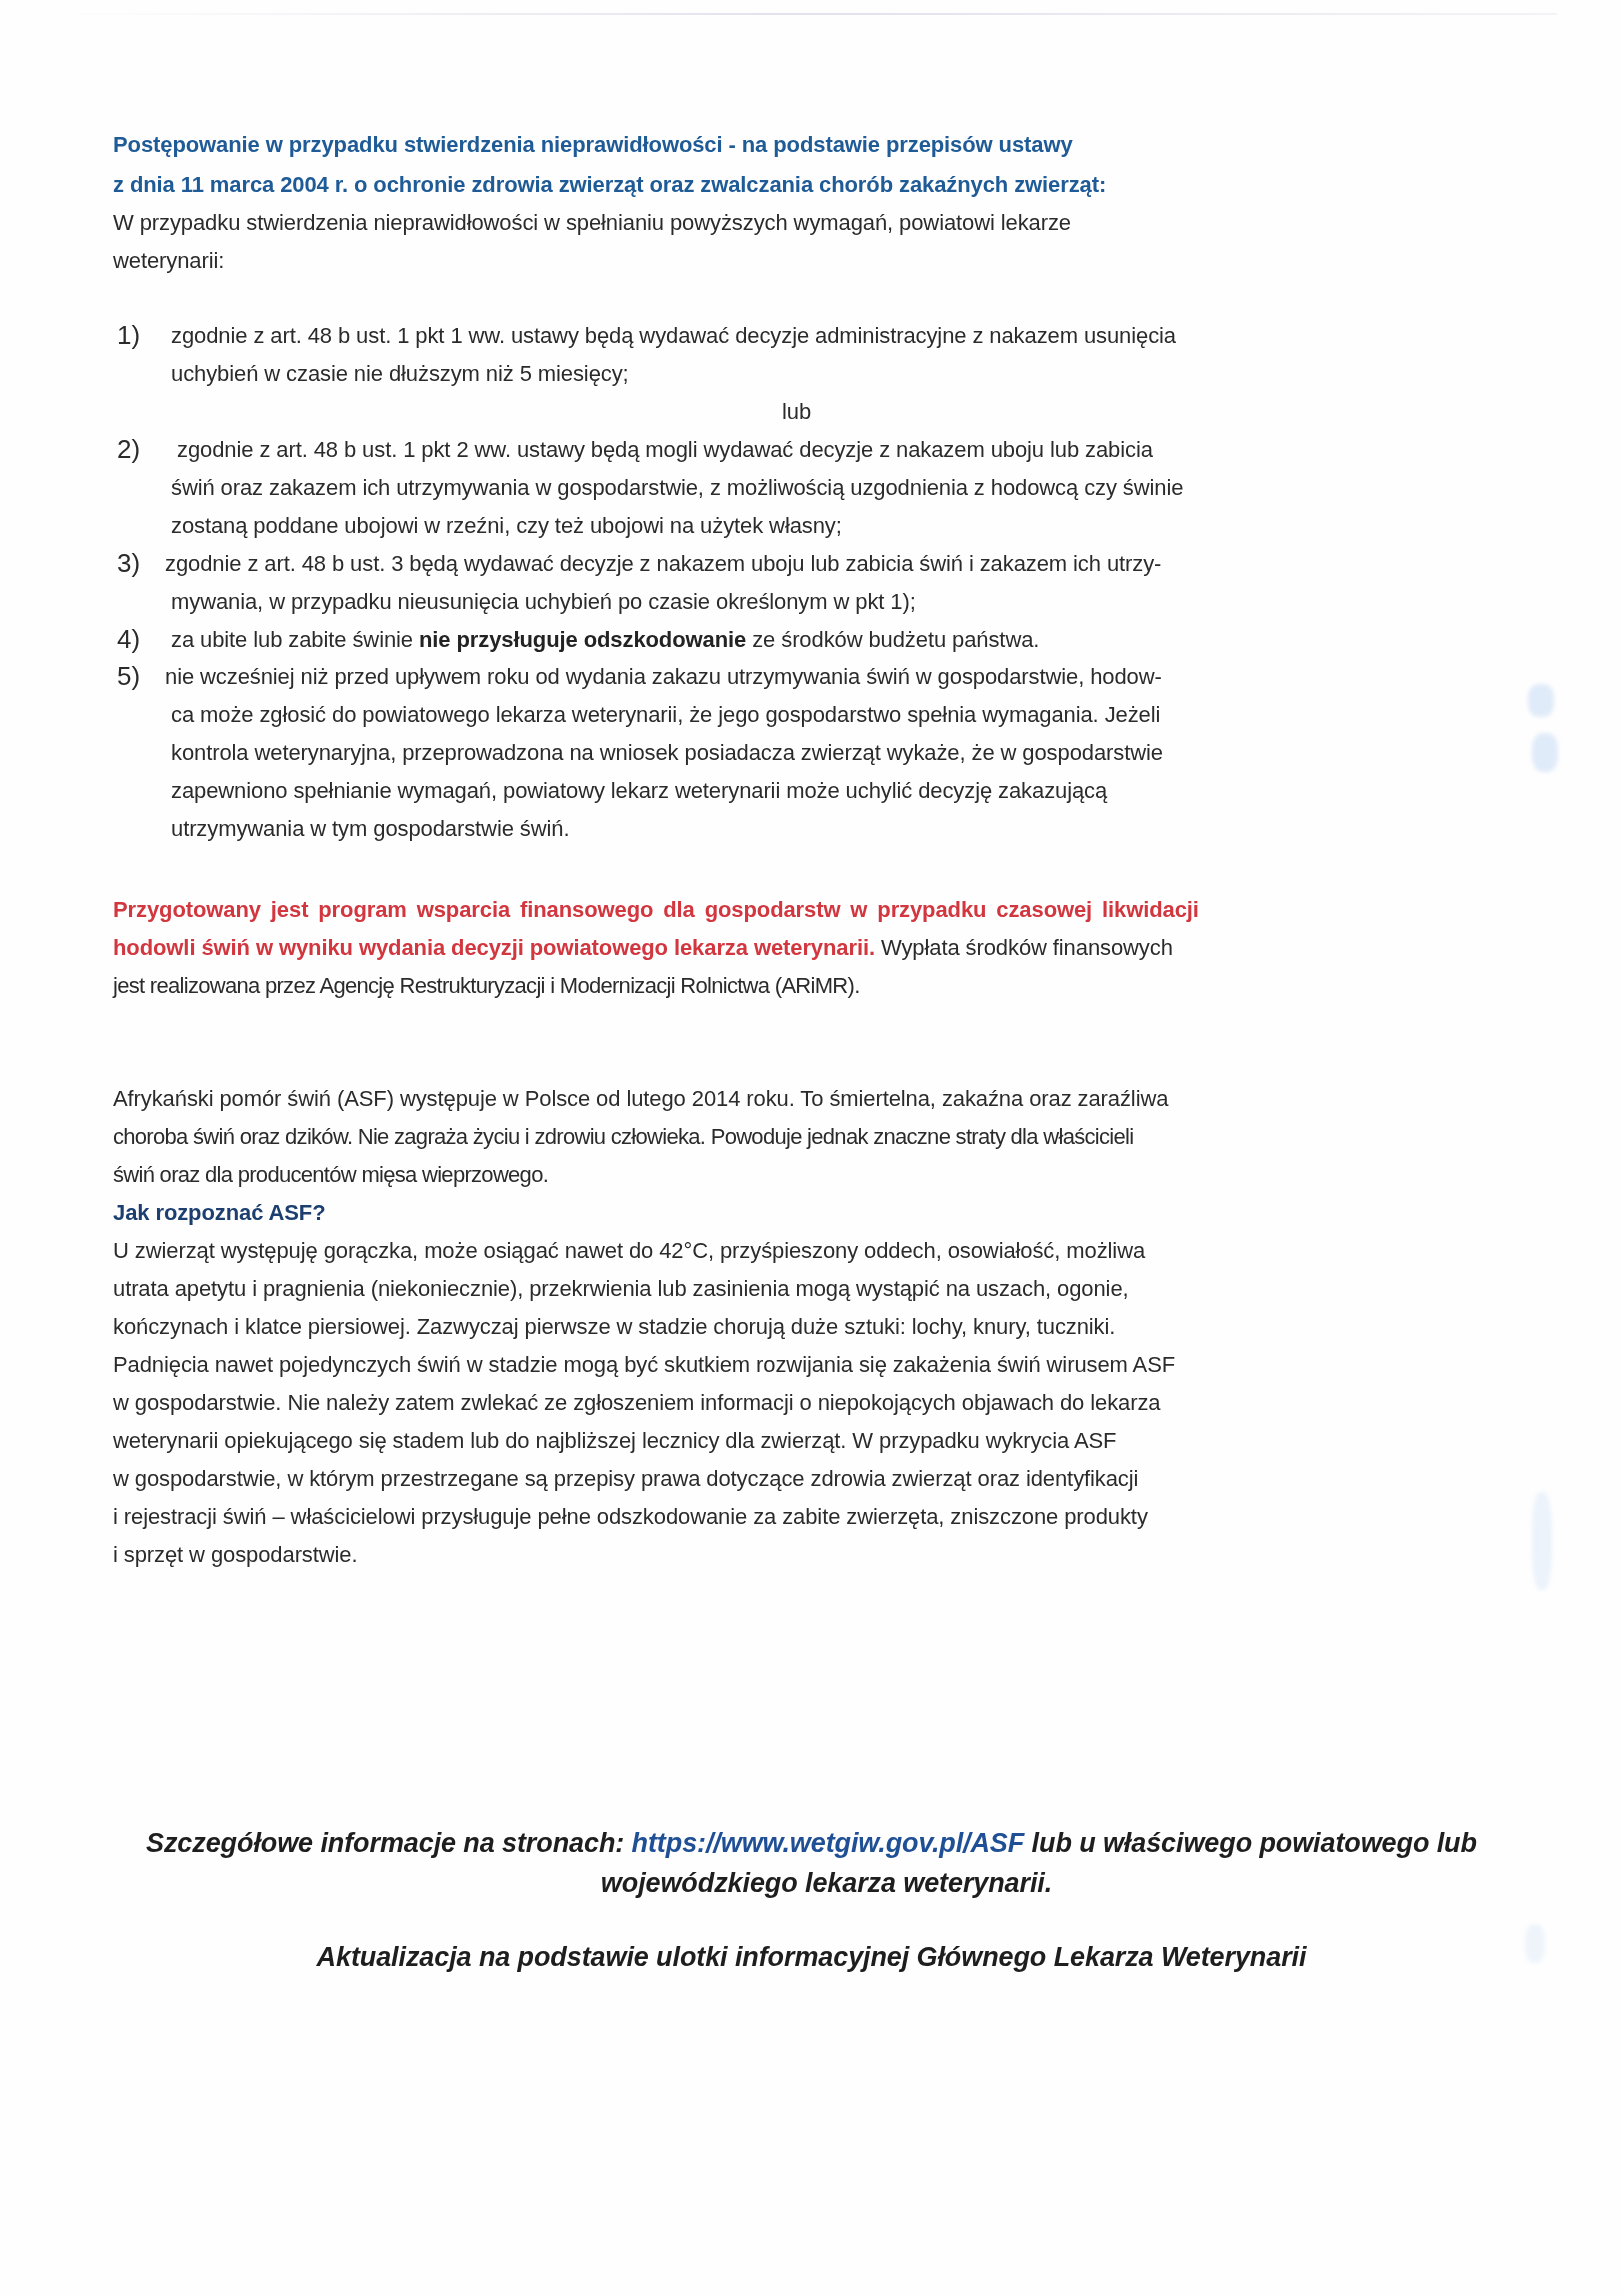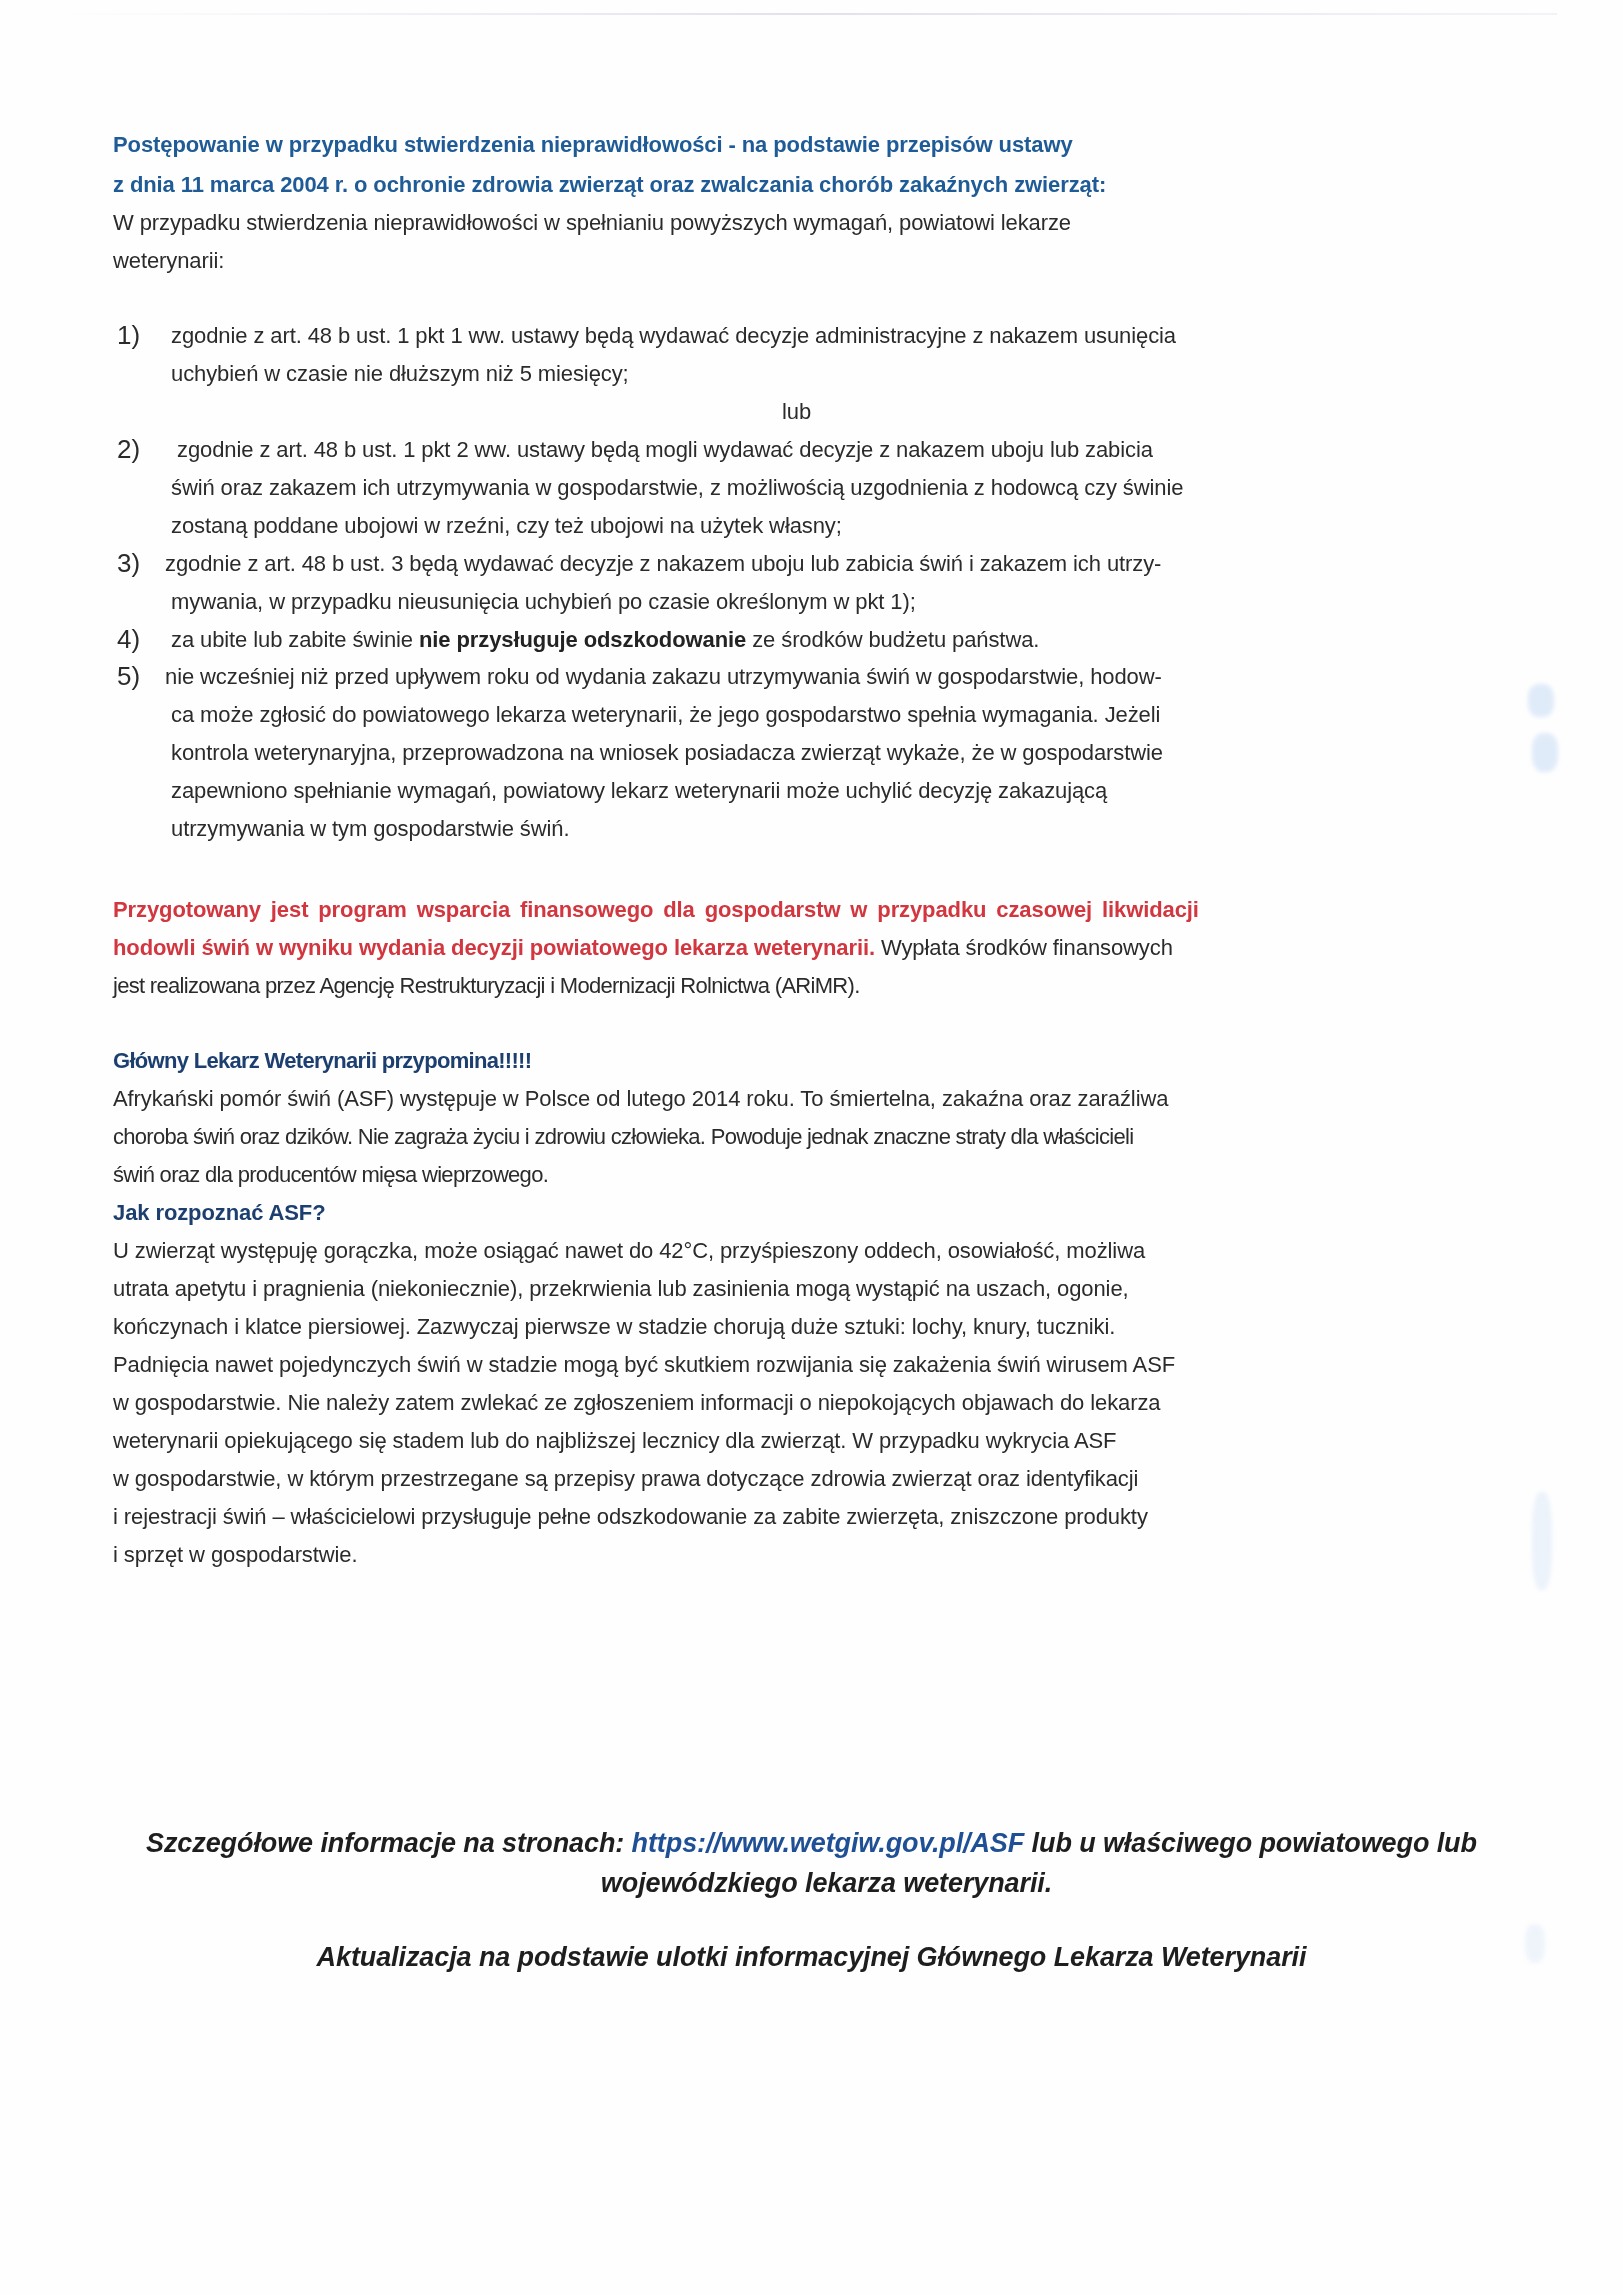--- a/index.html
+++ b/index.html
@@ -69,21 +69,20 @@
   <div class="line" style="left:171px;top:734px;">kontrola weterynaryjna, przeprowadzona na wniosek posiadacza zwierząt wykaże, że w gospodarstwie</div>
   <div class="line" style="left:171px;top:772px;">zapewniono spełnianie wymagań, powiatowy lekarz weterynarii może uchylić decyzję zakazującą</div>
   <div class="line" style="left:171px;top:810px;">utrzymywania w tym gospodarstwie świń.</div>
 
   <div class="line red" style="left:113px;top:891px;word-spacing:3.9px;">Przygotowany jest program wsparcia finansowego dla gospodarstw w przypadku czasowej likwidacji</div>
   <div class="line" style="left:113px;top:929px;">
     <span class="red">hodowli świń w wyniku wydania decyzji powiatowego lekarza weterynarii.</span><span> Wypłata środków finansowych</span>
   </div>
   <div class="line" style="left:113px;top:967px;letter-spacing:-0.7px;">jest realizowana przez Agencję Restrukturyzacji i Modernizacji Rolnictwa (ARiMR).</div>
 
-  <div class="line heading-navy" style="left:113px;top:1042px;letter-spacing:-0.7px;">Główny Lekarz Weterynarii przypomina!!!!!</div>
   <div class="line" style="left:113px;top:1080px;">Afrykański pomór świń (ASF) występuje  w Polsce od lutego 2014 roku. To śmiertelna, zakaźna oraz zaraźliwa</div>
   <div class="line" style="left:113px;top:1118px;letter-spacing:-0.7px;">choroba świń oraz dzików. Nie zagraża życiu i zdrowiu człowieka. Powoduje jednak znaczne straty dla właścicieli</div>
   <div class="line" style="left:113px;top:1156px;letter-spacing:-0.7px;">świń oraz dla producentów mięsa wieprzowego.</div>
   <div class="line heading-navy" style="left:113px;top:1194px;">Jak rozpoznać ASF?</div>
 
   <div class="line" style="left:113px;top:1232px;">U zwierząt występuję gorączka, może osiągać nawet do 42°C, przyśpieszony oddech, osowiałość, możliwa</div>
   <div class="line" style="left:113px;top:1270px;">utrata apetytu i pragnienia (niekoniecznie), przekrwienia lub zasinienia mogą wystąpić na uszach, ogonie,</div>
   <div class="line" style="left:113px;top:1308px;">kończynach i klatce piersiowej. Zazwyczaj pierwsze w stadzie chorują duże sztuki: lochy, knury, tuczniki.</div>
   <div class="line" style="left:113px;top:1346px;">Padnięcia nawet pojedynczych świń w stadzie mogą być skutkiem rozwijania się zakażenia świń wirusem ASF</div>
   <div class="line" style="left:113px;top:1384px;">w gospodarstwie. Nie należy zatem zwlekać ze zgłoszeniem informacji o niepokojących objawach do lekarza</div>

